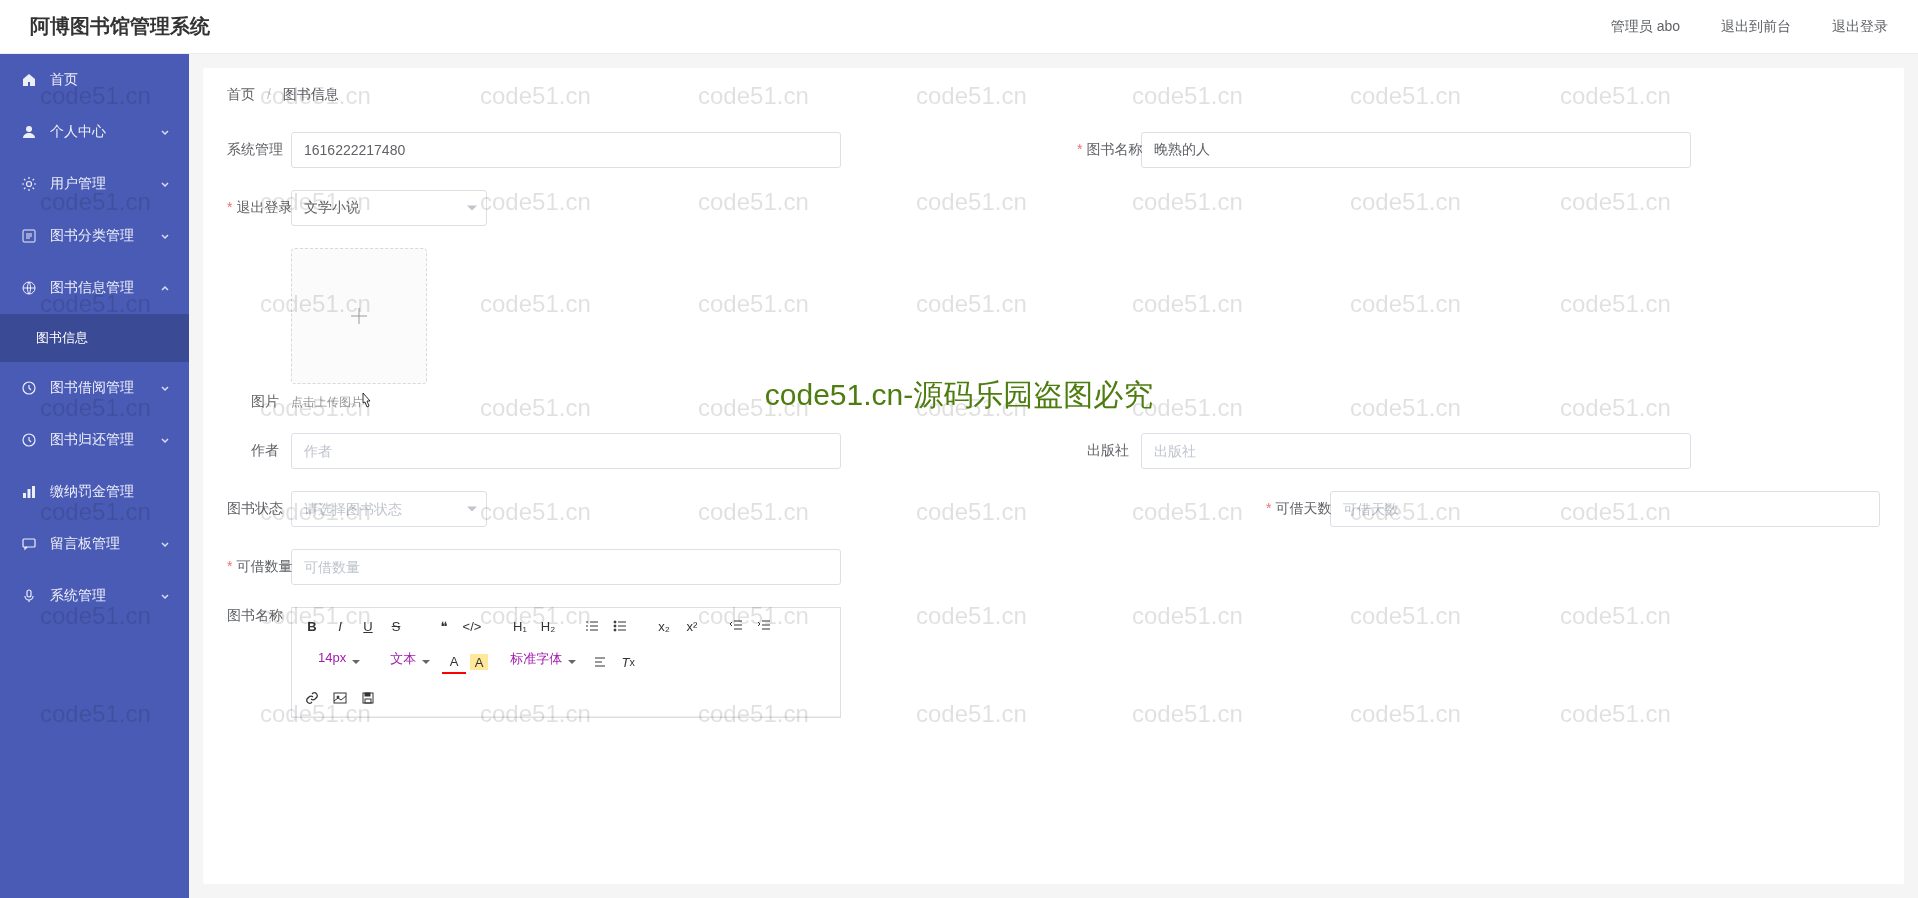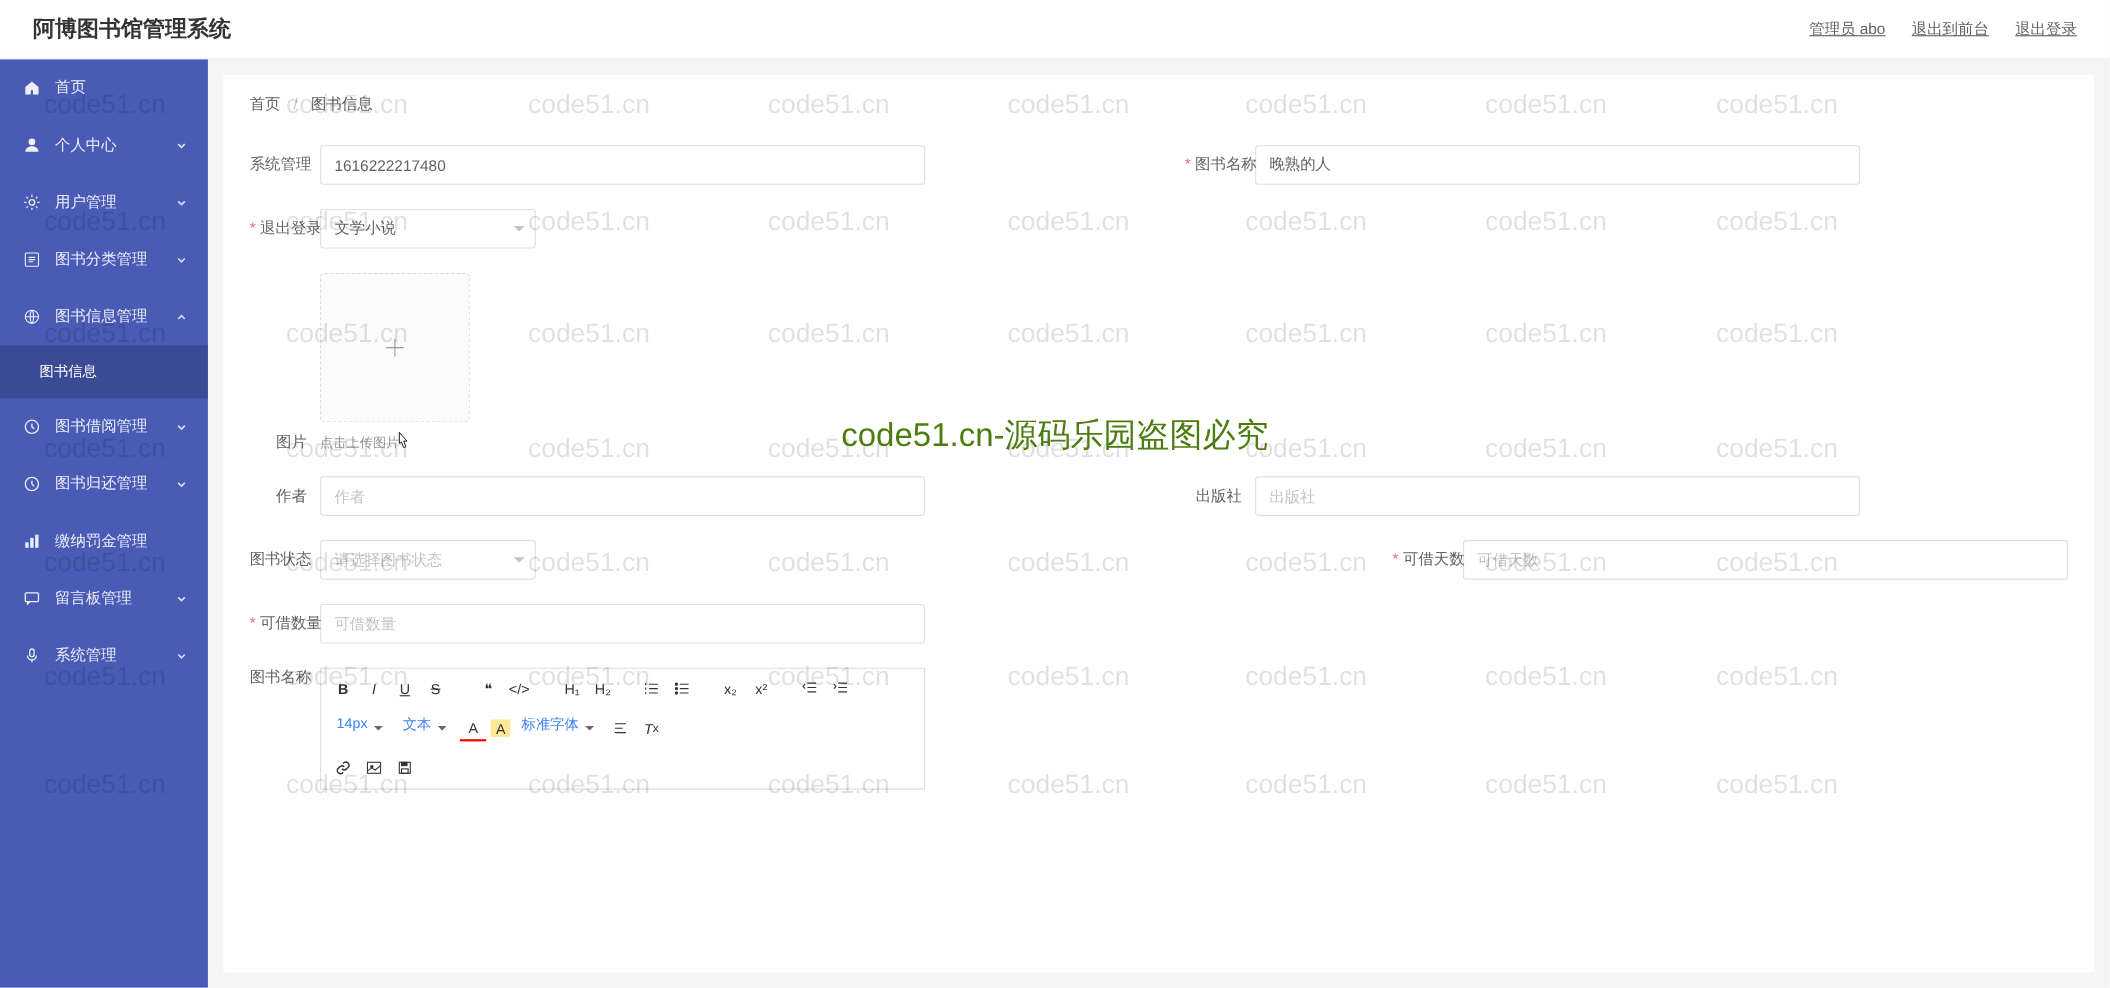--- a/index.html
+++ b/index.html
@@ -1,19 +1,19 @@
 <!DOCTYPE html>
 <html><head>
 <meta charset="utf-8">
 <style>
 * { margin: 0; padding: 0; box-sizing: border-box; }
 body { font-family: "Microsoft YaHei", Arial, sans-serif; font-size: 14px; color: #606266; background: #f5f5f5; width: 1918px; height: 898px; overflow: hidden; position: relative; }
 .header { height: 54px; background: #fff; display: flex; align-items: center; justify-content: space-between; padding: 0 30px; border-bottom: 1px solid #eee; }
 .logo { font-size: 20px; font-weight: bold; color: #333; }
-.header-right { display: flex; gap: 24px; text-decoration: underline; }
+.header-right { display: flex; gap: 41px; }
 .header-link { color: #606266; cursor: pointer; font-size: 14px; }
 .container { display: flex; height: calc(100% - 54px); }
 .sidebar { width: 189px; background: #4a5bb5; color: #fff; overflow-y: auto; }
 .menu-item { display: flex; align-items: center; padding: 0 20px; height: 52px; cursor: pointer; position: relative; font-size: 14px; color: rgba(255,255,255,0.9); }
 .menu-item .icon { width: 18px; height: 18px; margin-right: 12px; display: inline-flex; align-items: center; justify-content: center; }
 .menu-item .arrow { position: absolute; right: 18px; width: 12px; height: 12px; }
 .submenu-item { padding-left: 36px; height: 48px; display: flex; align-items: center; cursor: pointer; background: #3a4a94; font-size: 13px; }
 .main { flex: 1; background: #fff; margin: 14px; border-radius: 2px; overflow-y: auto; }
 .breadcrumb { padding: 18px 24px; color: #606266; font-size: 14px; }
 .breadcrumb a { color: #606266; text-decoration: none; }
@@ -29,21 +29,21 @@
 .input.w550 { width: 550px; }
 .input.w200 { width: 196px; }
 .input::placeholder { color: #c0c4cc; }
 .select-wrap { position: relative; display: inline-block; }
 .select-wrap::after { content: ""; position: absolute; right: 10px; top: 50%; width: 0; height: 0; border-left: 5px solid transparent; border-right: 5px solid transparent; border-top: 5px solid #c0c4cc; transform: translateY(-50%); pointer-events: none; }
 .upload-box { width: 136px; height: 136px; border: 1px dashed #d9d9d9; border-radius: 4px; display: flex; align-items: center; justify-content: center; cursor: pointer; background: #fbfbfb; }
 .upload-hint { font-size: 12px; color: #999; margin-top: 10px; }
 .editor { border: 1px solid #dcdfe6; width: 550px; }
 .editor-toolbar { border-bottom: 1px solid #eee; padding: 6px 8px; display: flex; flex-wrap: wrap; align-items: center; gap: 4px; }
 .editor-toolbar .tool { width: 24px; height: 24px; display: inline-flex; align-items: center; justify-content: center; cursor: pointer; font-size: 13px; color: #333; }
-.editor-toolbar .tool-select { height: 24px; border: none; background: transparent; font-size: 13px; color: #3b82f6; cursor: pointer; padding-right: 16px; position: relative; }
+.editor-toolbar .tool-select { height: 24px; border: none; background: transparent; font-size: 13px; color: #a21caf; cursor: pointer; padding-right: 16px; position: relative; margin-left: 12px; }
 .tsel-wrap { position: relative; display: inline-flex; align-items: center; margin: 0 6px; }
 .tsel-wrap::after { content: ""; position: absolute; right: 2px; top: 50%; width: 0; height: 0; border-left: 4px solid transparent; border-right: 4px solid transparent; border-top: 4px solid #666; transform: translateY(-50%); pointer-events: none; }
 .watermark { position: absolute; top: 0; left: 0; width: 100%; height: 100%; pointer-events: none; z-index: 1; }
 .wm-text { position: absolute; color: rgba(0,0,0,0.12); font-size: 24px; white-space: nowrap; }
 .wm-center { position: absolute; left: 50%; top: 375px; transform: translateX(-50%); color: #4d7c0f; font-size: 30px; font-weight: 500; white-space: nowrap; }
 svg { display: block; }
 .cursor-img { position: absolute; left: 357px; top: 391px; z-index: 5; pointer-events: none; }
 </style>
 </head>
 <body>

